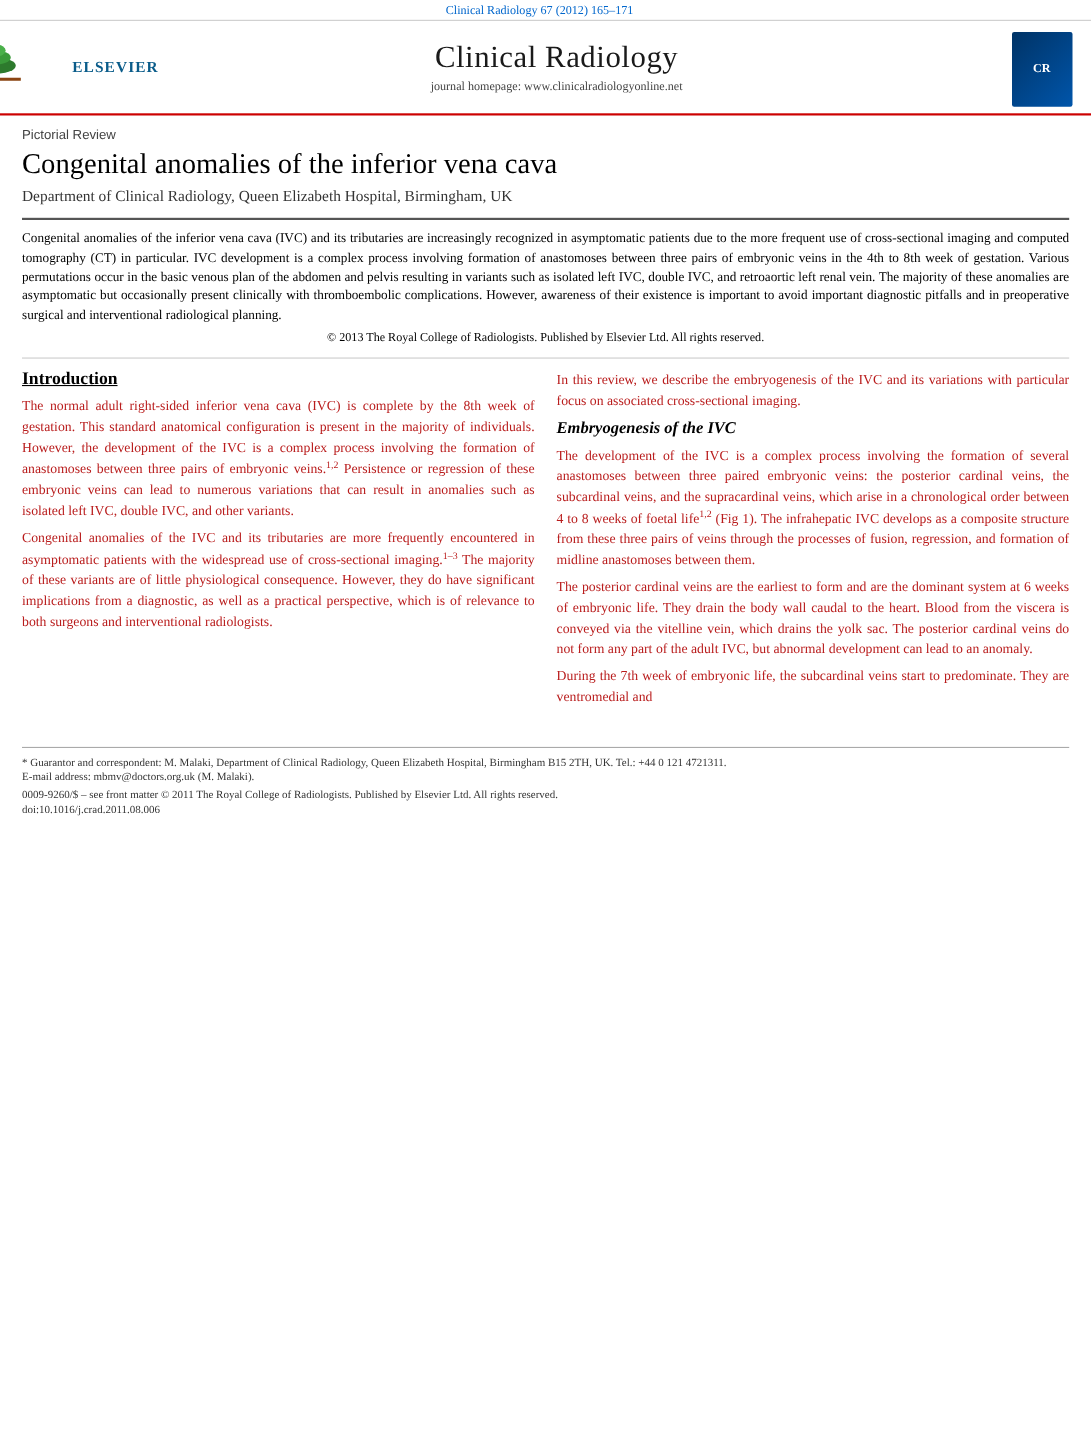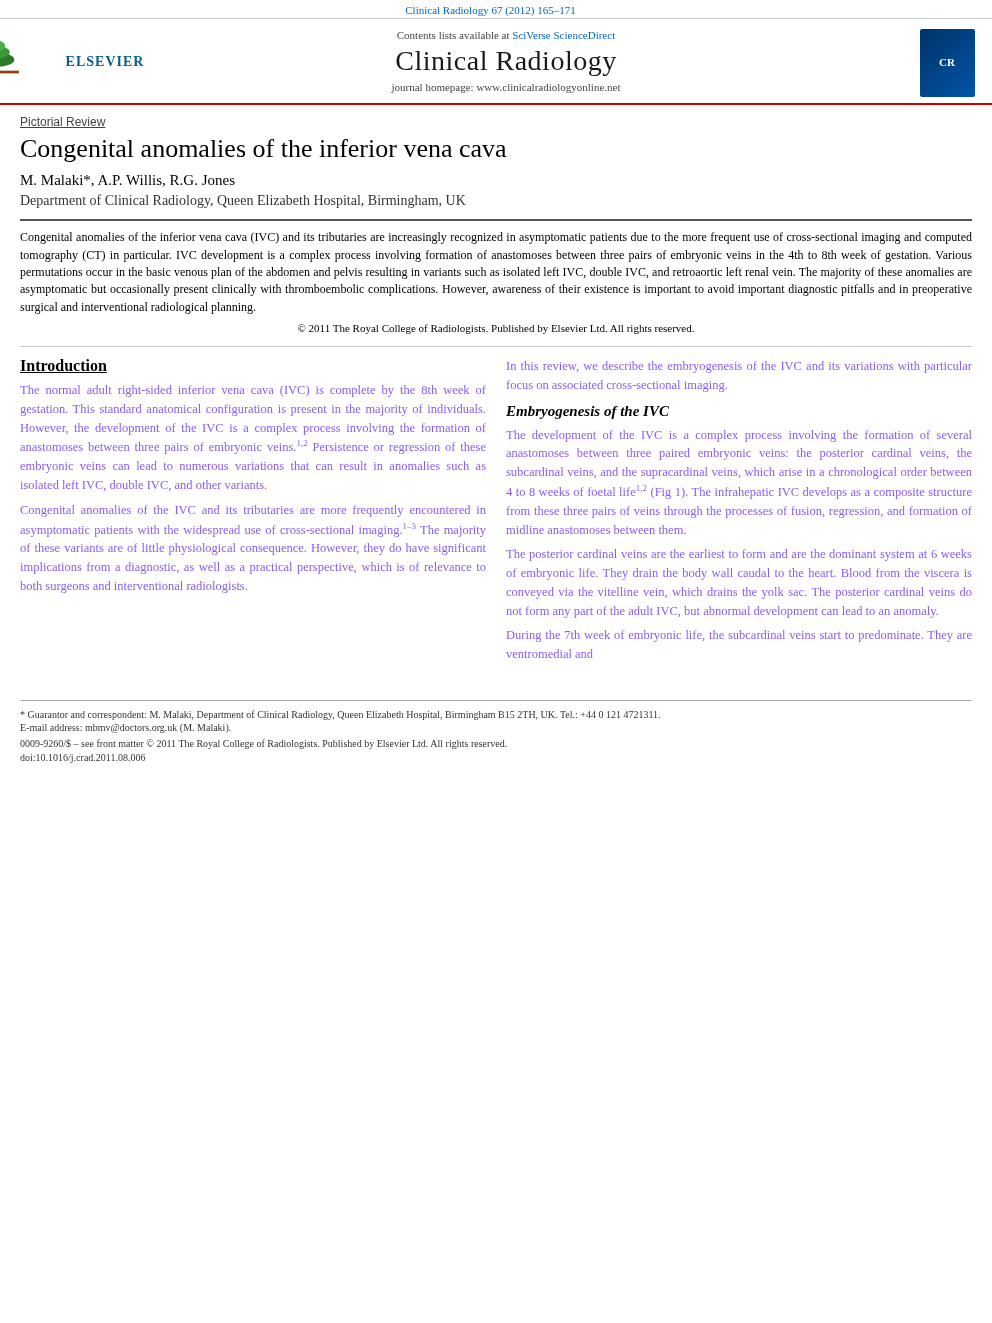--- a/index.html
+++ b/index.html
@@ -112,21 +112,20 @@
     .main-content {
       padding: 10px 20px 10px 20px;
     }
 
     
     .article-type {
       font-size: 12px;
       color: #444;
       margin-bottom: 4px;
       font-family: Arial, sans-serif;
-      text-decoration: underline;
     }
 
     
     .article-title {
       font-size: 26px;
       font-family: 'Times New Roman', Times, serif;
       font-weight: normal;
       color: #000;
       margin-bottom: 8px;
       line-height: 1.2;
@@ -234,21 +233,21 @@
       font-family: 'Times New Roman', Times, serif;
       color: #000;
       margin-bottom: 6px;
       margin-top: 8px;
     }
 
     .body-text {
       font-size: 12.5px;
       line-height: 1.5;
       text-align: justify;
-      color: #8b5cf6;
+      color: #b91c1c;
       margin-bottom: 6px;
     }
     .body-text sup {
       font-size: 9px;
     }
 
     
     .page-footer {
       margin-top: 30px;
       padding-top: 8px;
@@ -292,56 +291,50 @@
         <rect x="11" y="32" width="6" height="9" fill="#8a6030"></rect>
 
         <rect x="18" y="35" width="8" height="6" fill="#c0a030" rx="1"></rect>
         <line x1="22" y1="35" x2="22" y2="41" stroke="#888" stroke-width="0.5"></line>
       </svg>
       <span class="elsevier-text">ELSEVIER</span>
     </div>
   </div>
 
   <div class="journal-center">
-    <div class="contents-line">
-      <span>Contents lists available at </span><a class="contents-link">SciVerse ScienceDirect</a>
-    </div>
     <div class="journal-title-main">Clinical Radiology</div>
     <div class="journal-homepage">
       <span>journal homepage: </span><span>www.clinicalradiologyonline.net</span>
     </div>
   </div>
 
   <div class="journal-logo-right">
     <div class="cr-badge">
       <span class="cr-badge-text">CR</span>
     </div>
   </div>
 </div>
 
 <div class="main-content">
 
   <div class="article-type">Pictorial Review</div>
 
   <h1 class="article-title">Congenital anomalies of the inferior vena cava</h1>
 
-  <div class="article-authors">
-    <span>M. Malaki*, A.P. Willis, R.G. Jones</span>
-  </div>
 
   <div class="article-affiliation">Department of Clinical Radiology, Queen Elizabeth Hospital, Birmingham, UK</div>
 
   <hr class="divider divider-thick">
 
   <div class="article-body">
 
 
     <div class="article-abstract-col">
       <p class="abstract-text">Congenital anomalies of the inferior vena cava (IVC) and its tributaries are increasingly recognized in asymptomatic patients due to the more frequent use of cross-sectional imaging and computed tomography (CT) in particular. IVC development is a complex process involving formation of anastomoses between three pairs of embryonic veins in the 4th to 8th week of gestation. Various permutations occur in the basic venous plan of the abdomen and pelvis resulting in variants such as isolated left IVC, double IVC, and retroaortic left renal vein. The majority of these anomalies are asymptomatic but occasionally present clinically with thromboembolic complications. However, awareness of their existence is important to avoid important diagnostic pitfalls and in preoperative surgical and interventional radiological planning.</p>
-      <p class="abstract-copyright">© 2011 The Royal College of Radiologists. Published by Elsevier Ltd. All rights reserved.</p>
+      <p class="abstract-copyright">© 2013 The Royal College of Radiologists. Published by Elsevier Ltd. All rights reserved.</p>
     </div>
   </div>
 
   <hr class="divider" style="margin-top:12px;">
 
   <div class="two-col-body">
 
     <div class="body-col">
 
       <h2 class="section-heading">Introduction</h2>

